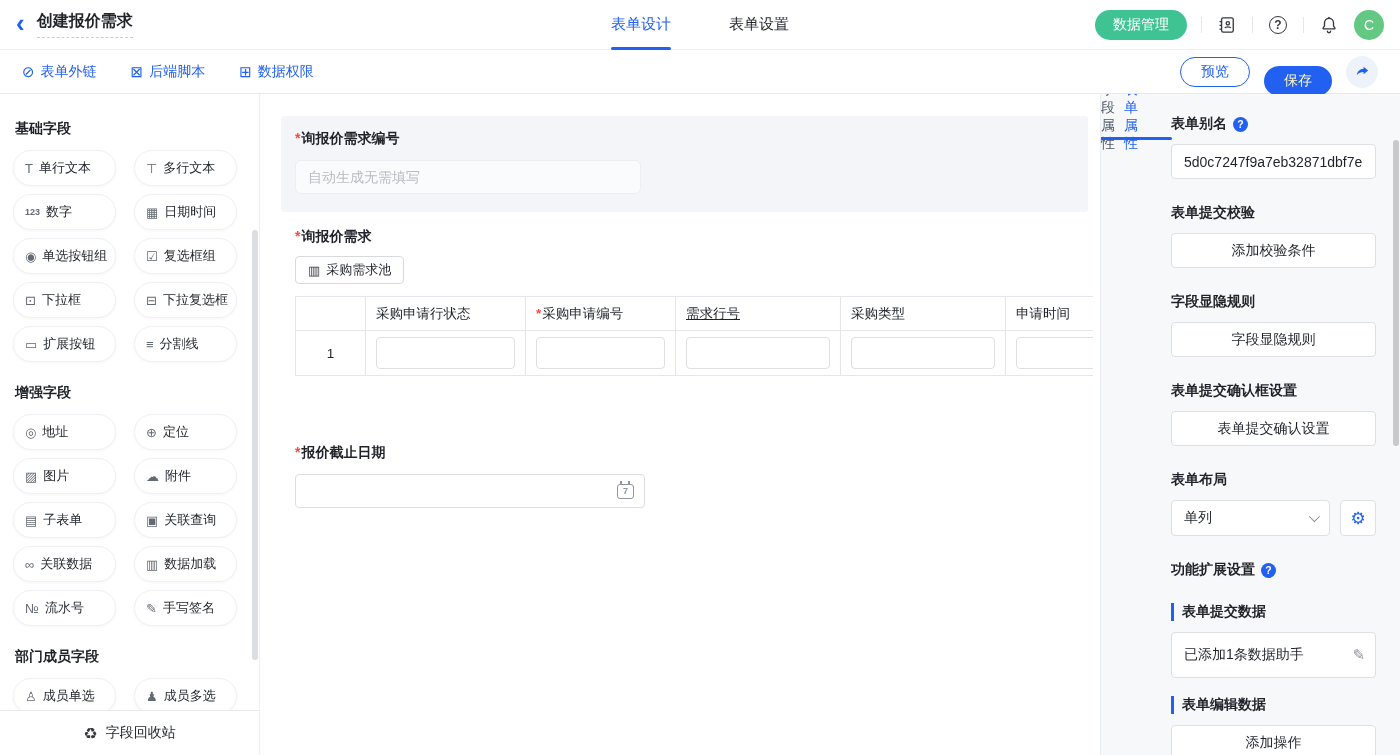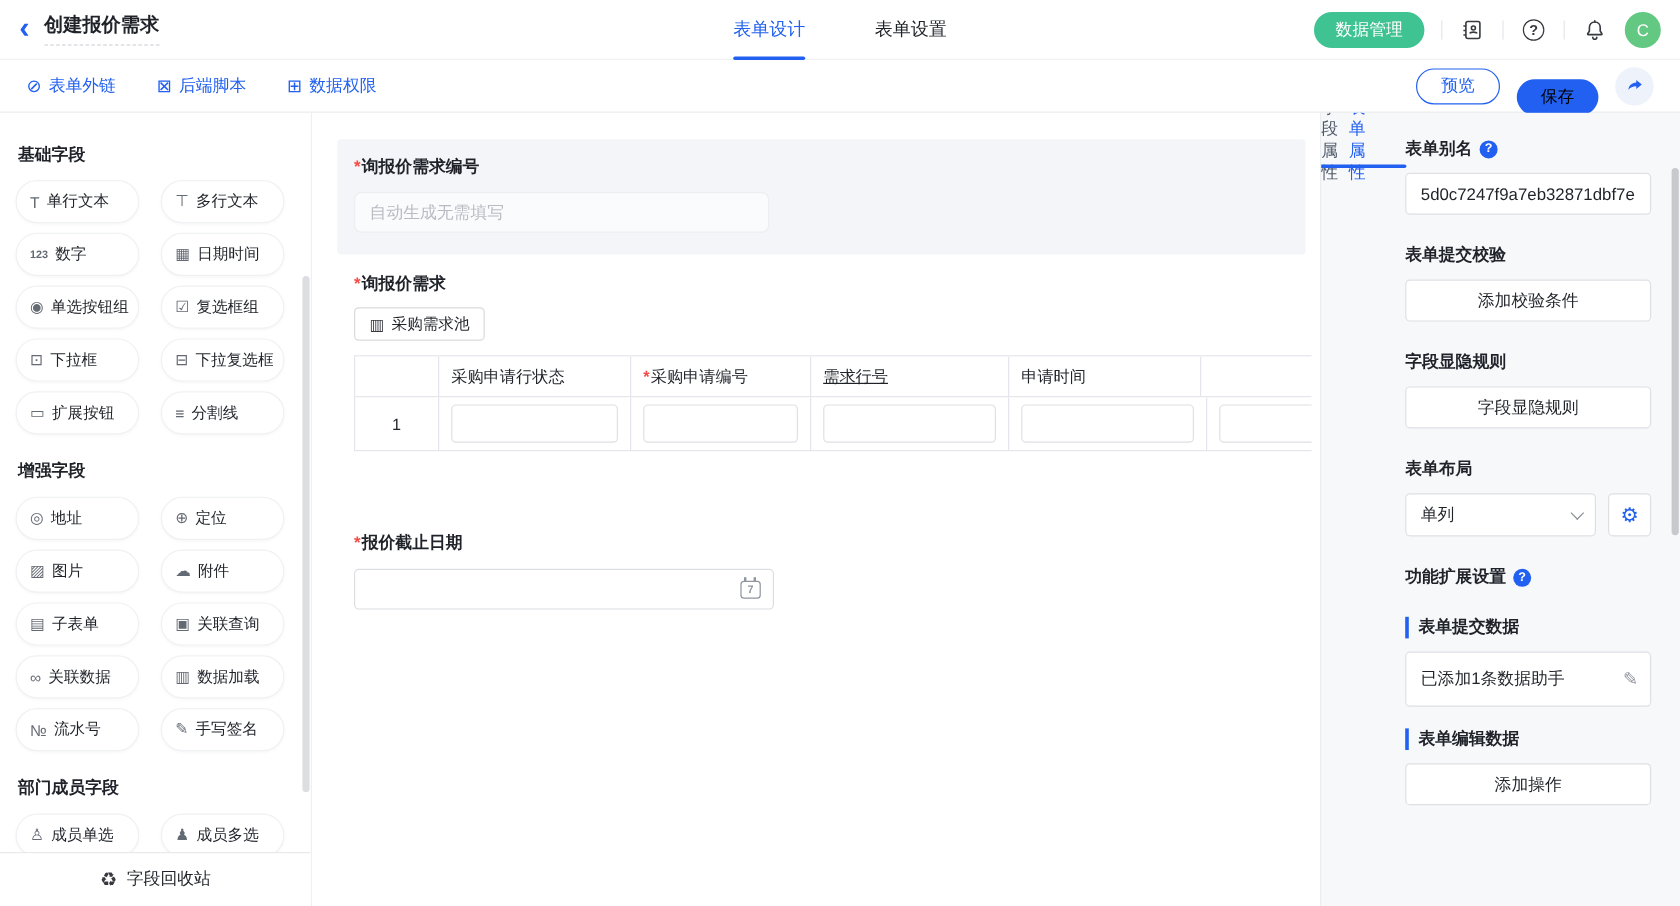--- a/index.html
+++ b/index.html
@@ -21,21 +21,21 @@
   .hicon { width:22px; height:22px; display:flex; align-items:center; justify-content:center; cursor:pointer; }
   .qcircle { width:18px; height:18px; border:1.5px solid #37393f; border-radius:50%; display:flex; align-items:center; justify-content:center; font-size:12px; color:#37393f; font-weight:bold; }
   .avatar { width:30px; height:30px; border-radius:50%; background:#62c882; color:#fff; display:flex; align-items:center; justify-content:center; font-size:14px; cursor:pointer; }
 
   
   .toolbar { height:44px; background:#fff; border-bottom:1px solid #e8e9eb; display:flex; align-items:center; padding:0 22px; flex:0 0 44px; }
   .tool-link { display:flex; align-items:center; gap:6px; color:#2160f0; font-size:14px; cursor:pointer; margin-right:34px; }
   .tool-link .tico { font-size:15px; }
   .toolbar-right { margin-left:auto; display:flex; align-items:center; gap:14px; }
   .btn-outline { height:30px; padding:0 20px; border-radius:15px; border:1px solid #2160f0; color:#2160f0; background:#fff; font-size:14px; cursor:pointer; }
-  .btn-primary { height:30px; padding:0 20px; border-radius:15px; border:none; background:#2160f0; color:#000000; font-size:14px; cursor:pointer;margin-top:18px; }
+  .btn-primary { height:30px; padding:0 20px; border-radius:15px; border:none; background:#2160f0; color:#fef9c3; font-size:14px; cursor:pointer;margin-top:18px; }
   .share-btn { width:32px; height:32px; border-radius:50%; background:#edf2fb; display:flex; align-items:center; justify-content:center; cursor:pointer; }
 
   
   .content { flex:1; display:flex; min-height:0; }
 
   
   .palette { width:260px; background:#fff; border-right:1px solid #eef0f2; position:relative; padding:4px 22px 0 13px; overflow:hidden; }
   .sec-title { font-size:14px; font-weight:700; margin:22px 0 12px 2px; }
   .pill-grid { display:grid; grid-template-columns:1fr 1fr; column-gap:18px; row-gap:8px; }
   .pill { height:36px; background:#fff; border:1px solid #f0f1f4; box-shadow:0 1px 3px rgba(31,35,41,.04); border-radius:18px; display:flex; align-items:center; padding:0 8px 0 11px; font-size:13px; cursor:grab; white-space:nowrap; overflow:hidden; }
@@ -297,20 +297,21 @@
 
         <div class="g-table">
           <div class="g-row head">
             <div class="g-cell c0"></div>
             <div class="g-cell c1">采购申请行状态</div>
             <div class="g-cell c2">
                 <span class="ast">*</span>
                 <span>采购申请编号</span>
               </div>
             <div class="g-cell c3">需求行号</div>
+            <div class="g-cell c4">采购类型</div>
             <div class="g-cell c5">申请时间</div>
           </div>
           <div class="g-row body">
             <div class="g-cell c0">1</div>
             <div class="g-cell c1">
                 <input class="cell-inp" style="">
               </div>
             <div class="g-cell c2">
                 <input class="cell-inp" style="">
               </div>
@@ -360,20 +361,24 @@
         <div class="pgroup">
           <div class="plabel">表单提交校验</div>
           <button class="pbtn">添加校验条件</button>
         </div>
 
         <div class="pgroup">
           <div class="plabel">字段显隐规则</div>
           <button class="pbtn">字段显隐规则</button>
         </div>
 
+        <div class="pgroup">
+          <div class="plabel">表单提交确认框设置</div>
+          <button class="pbtn">表单提交确认设置</button>
+        </div>
 
         <div class="pgroup">
           <div class="plabel">表单布局</div>
           <div class="layout-row">
             <div class="pselect">
               <span>单列</span>
               <span class="chev"></span>
             </div>
             <button class="gear-btn">
                 <span>⚙</span>

